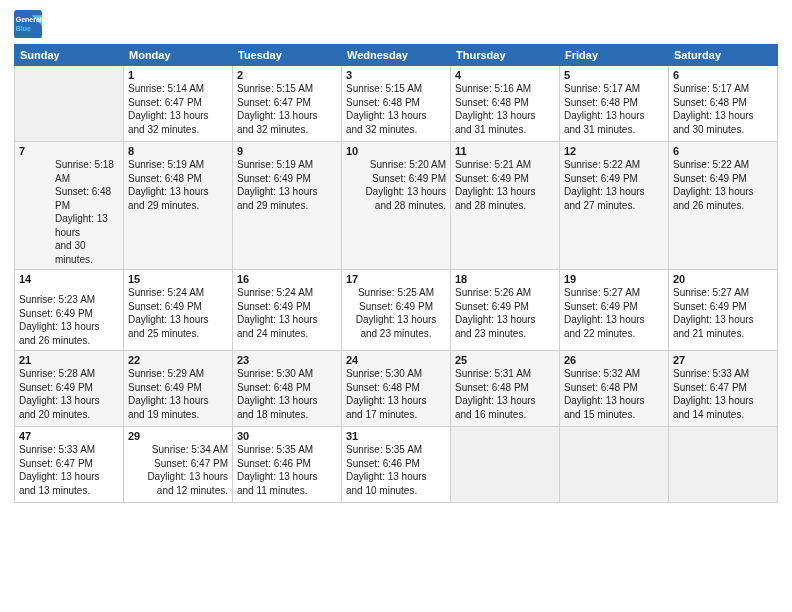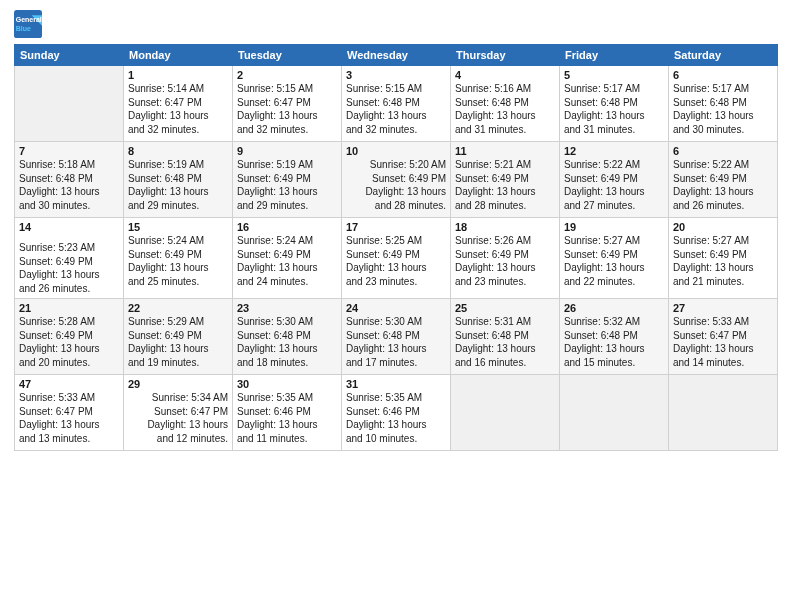--- a/index.html
+++ b/index.html
@@ -155,21 +155,21 @@
             <span class="day-num">6</span>
             <div class="day-info" style="white-space: pre-line;">Sunrise: 5:17 AM
 Sunset: 6:48 PM
 Daylight: 13 hours
 and 30 minutes.</div>
           </td>
         </tr>
         <tr>
           <td>
             <span class="day-num">7</span>
-            <div class="day-info" style="white-space: pre-line;">Sunrise: 5:18 AM
+            <div class="day-info" style="white-space: pre-line; margin-left: 36px;">Sunrise: 5:18 AM
 Sunset: 6:48 PM
 Daylight: 13 hours
 and 30 minutes.</div>
           </td>
           <td>
             <span class="day-num">8</span>
             <div class="day-info" style="white-space: pre-line;">Sunrise: 5:19 AM
 Sunset: 6:48 PM
 Daylight: 13 hours
 and 29 minutes.</div>
@@ -227,21 +227,21 @@
           </td>
           <td>
             <span class="day-num">16</span>
             <div class="day-info" style="white-space: pre-line;">Sunrise: 5:24 AM
 Sunset: 6:49 PM
 Daylight: 13 hours
 and 24 minutes.</div>
           </td>
           <td>
             <span class="day-num">17</span>
-            <div class="day-info" style="white-space: pre-line;">Sunrise: 5:25 AM
+            <div class="day-info" style="white-space: pre-line; text-align: center;">Sunrise: 5:25 AM
 Sunset: 6:49 PM
 Daylight: 13 hours
 and 23 minutes.</div>
           </td>
           <td>
             <span class="day-num">18</span>
             <div class="day-info" style="white-space: pre-line;">Sunrise: 5:26 AM
 Sunset: 6:49 PM
 Daylight: 13 hours
 and 23 minutes.</div>

